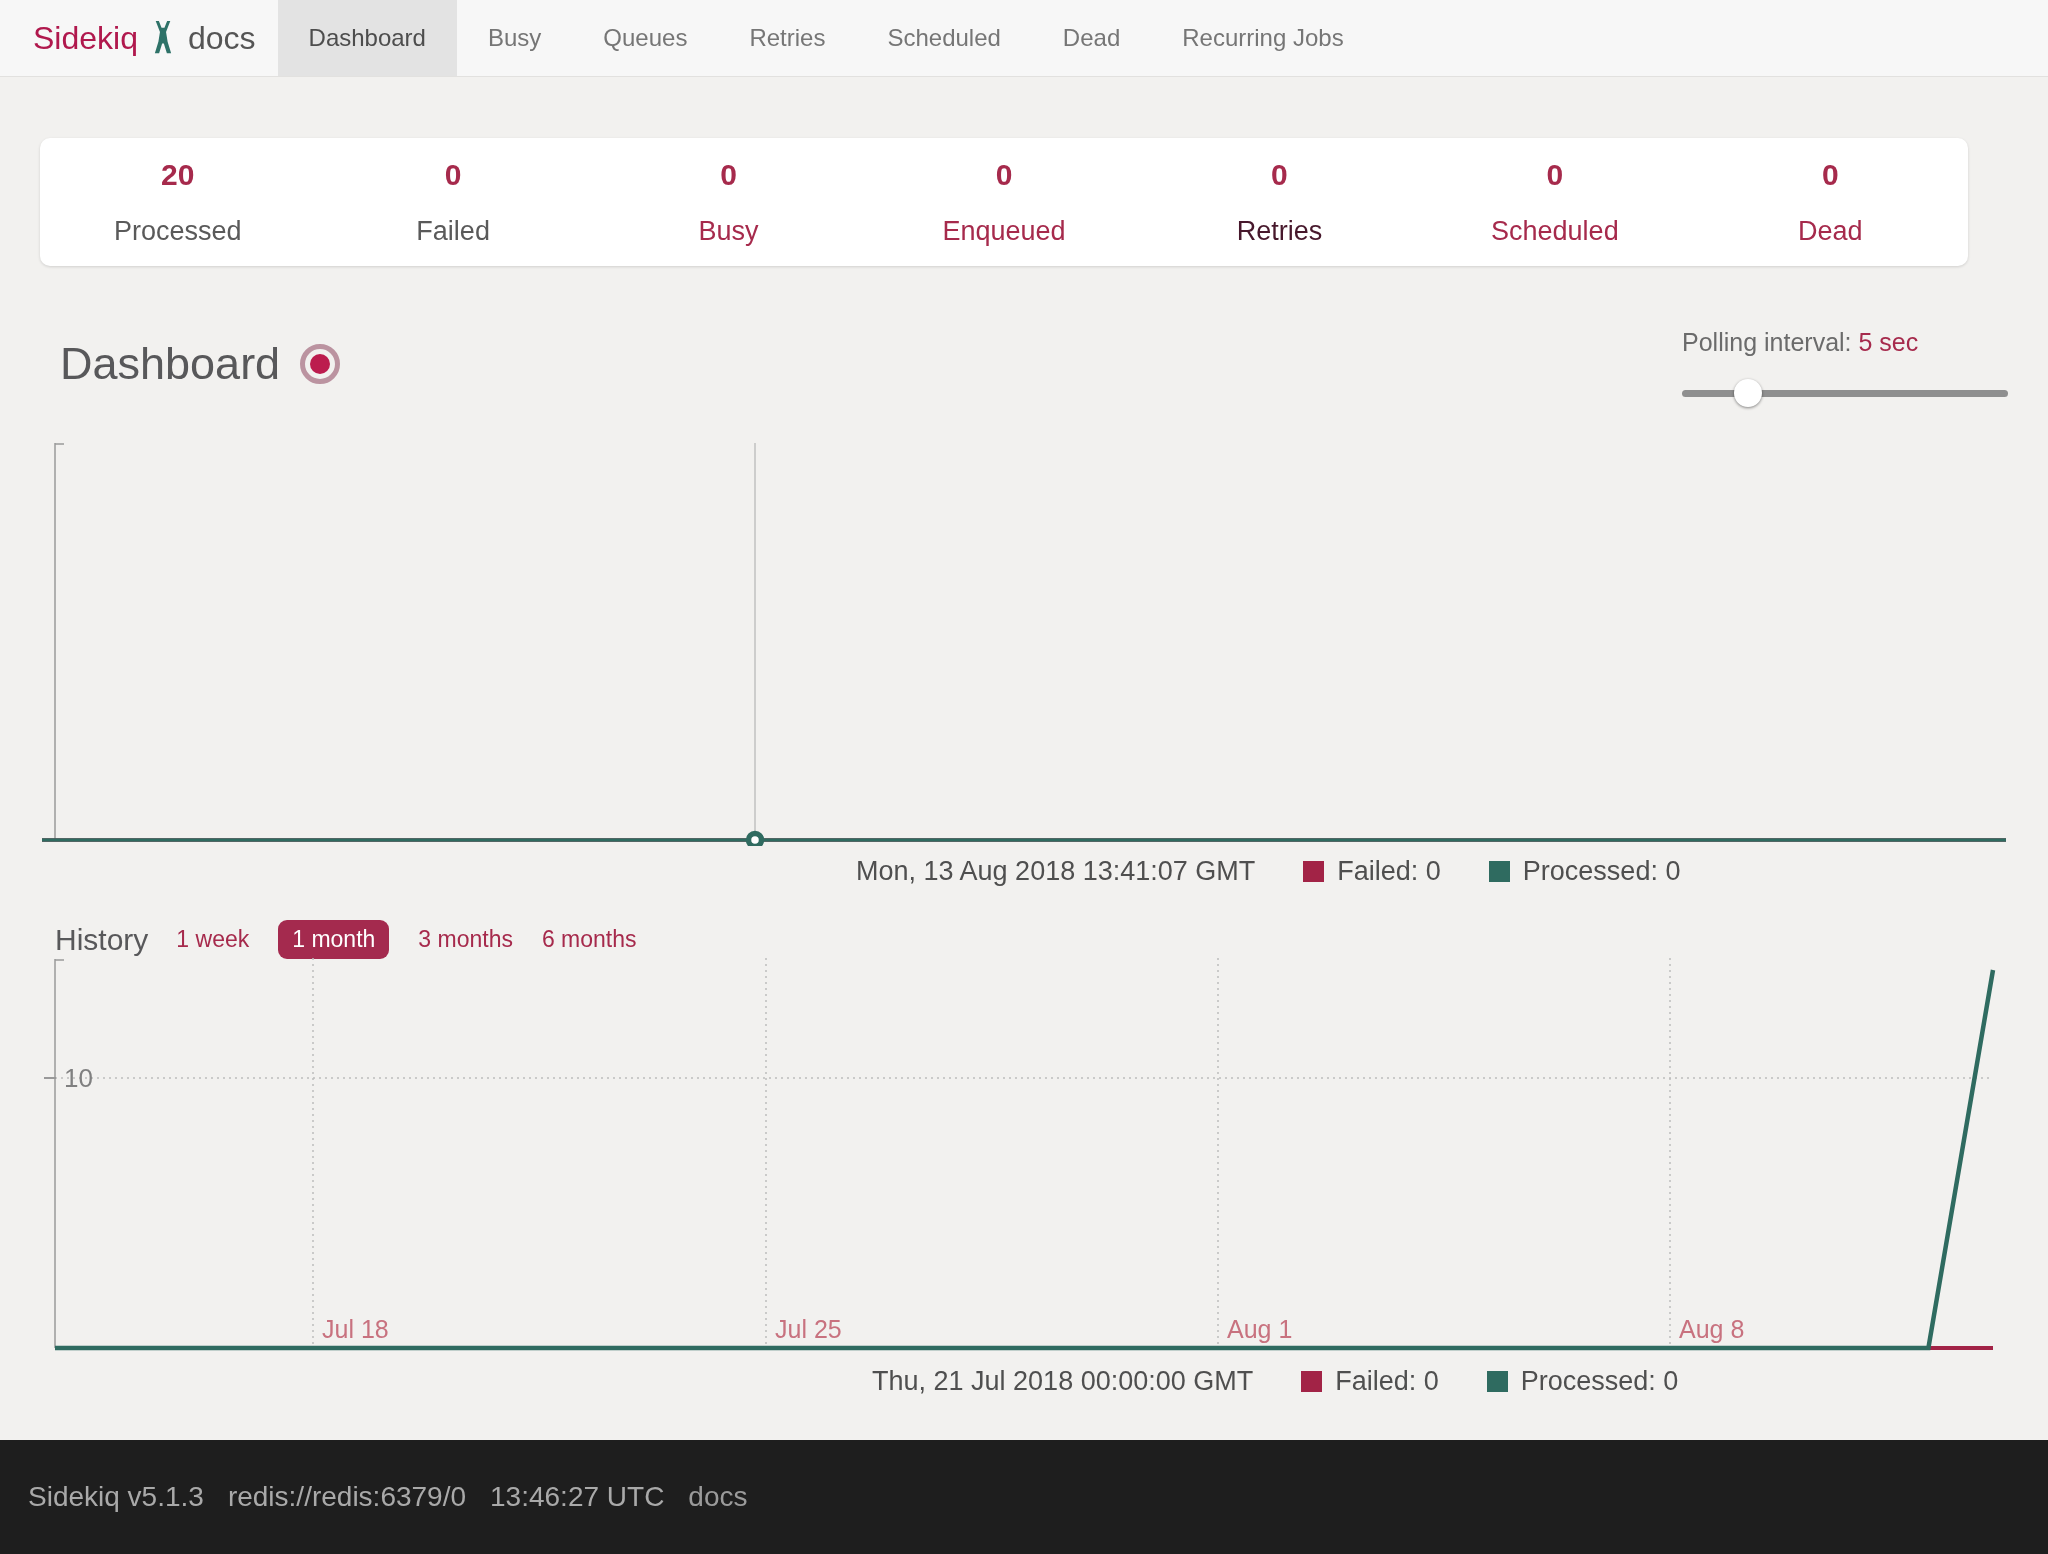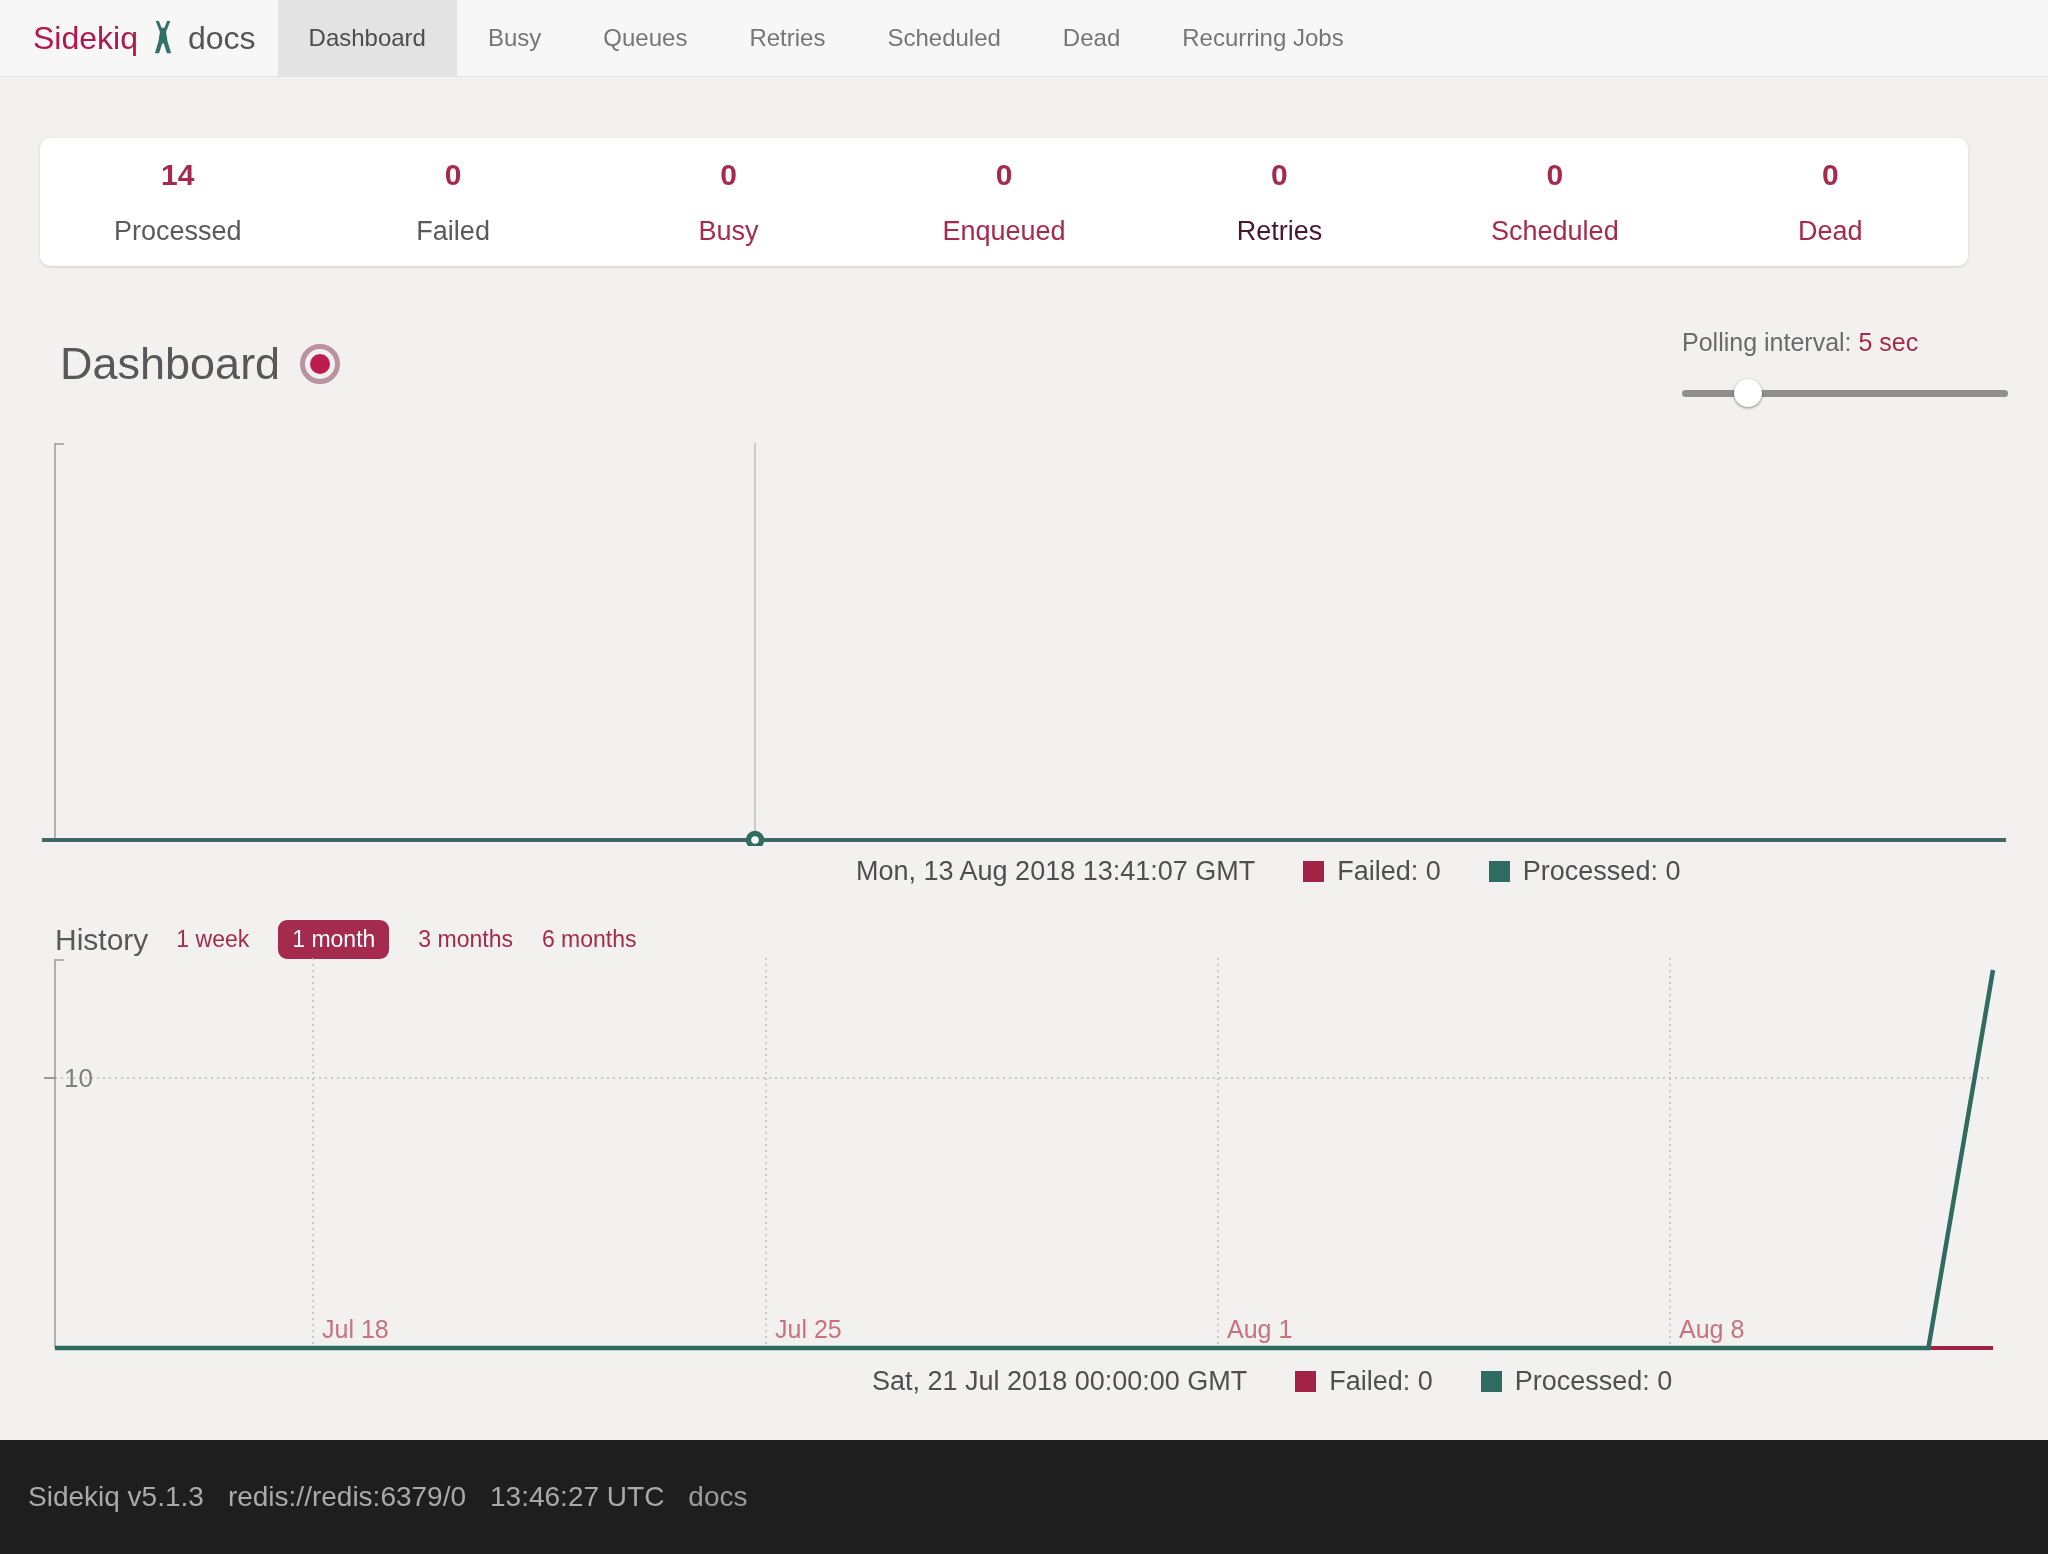--- a/index.html
+++ b/index.html
@@ -91,21 +91,21 @@
       <div class="nav-item">Queues</div>
       <div class="nav-item">Retries</div>
       <div class="nav-item">Scheduled</div>
       <div class="nav-item">Dead</div>
       <div class="nav-item">Recurring Jobs</div>
     </div>
   </div>
 
   <div class="summary">
     <div class="stat">
-      <div class="stat-value">14</div>
+      <div class="stat-value">20</div>
       <div class="stat-label muted">Processed</div>
     </div>
     <div class="stat">
       <div class="stat-value">0</div>
       <div class="stat-label muted">Failed</div>
     </div>
     <div class="stat">
       <div class="stat-value">0</div>
       <div class="stat-label">Busy</div>
     </div>
@@ -197,21 +197,21 @@
 
       <text x="64" y="129" font-size="26" fill="#808080">10</text>
       <text x="322" y="380" font-size="25" fill="#c8727f">Jul 18</text>
       <text x="775" y="380" font-size="25" fill="#c8727f">Jul 25</text>
       <text x="1227" y="380" font-size="25" fill="#c8727f">Aug 1</text>
       <text x="1679" y="380" font-size="25" fill="#c8727f">Aug 8</text>
     </svg>
   </div>
 
   <div class="legend legend-2">
-    <span>Sat, 21 Jul 2018 00:00:00 GMT</span>
+    <span>Thu, 21 Jul 2018 00:00:00 GMT</span>
     <span class="legend-group">
       <span class="swatch failed"></span>
       <span>Failed: 0</span>
     </span>
     <span class="legend-group">
       <span class="swatch processed"></span>
       <span>Processed: 0</span>
     </span>
   </div>
 

